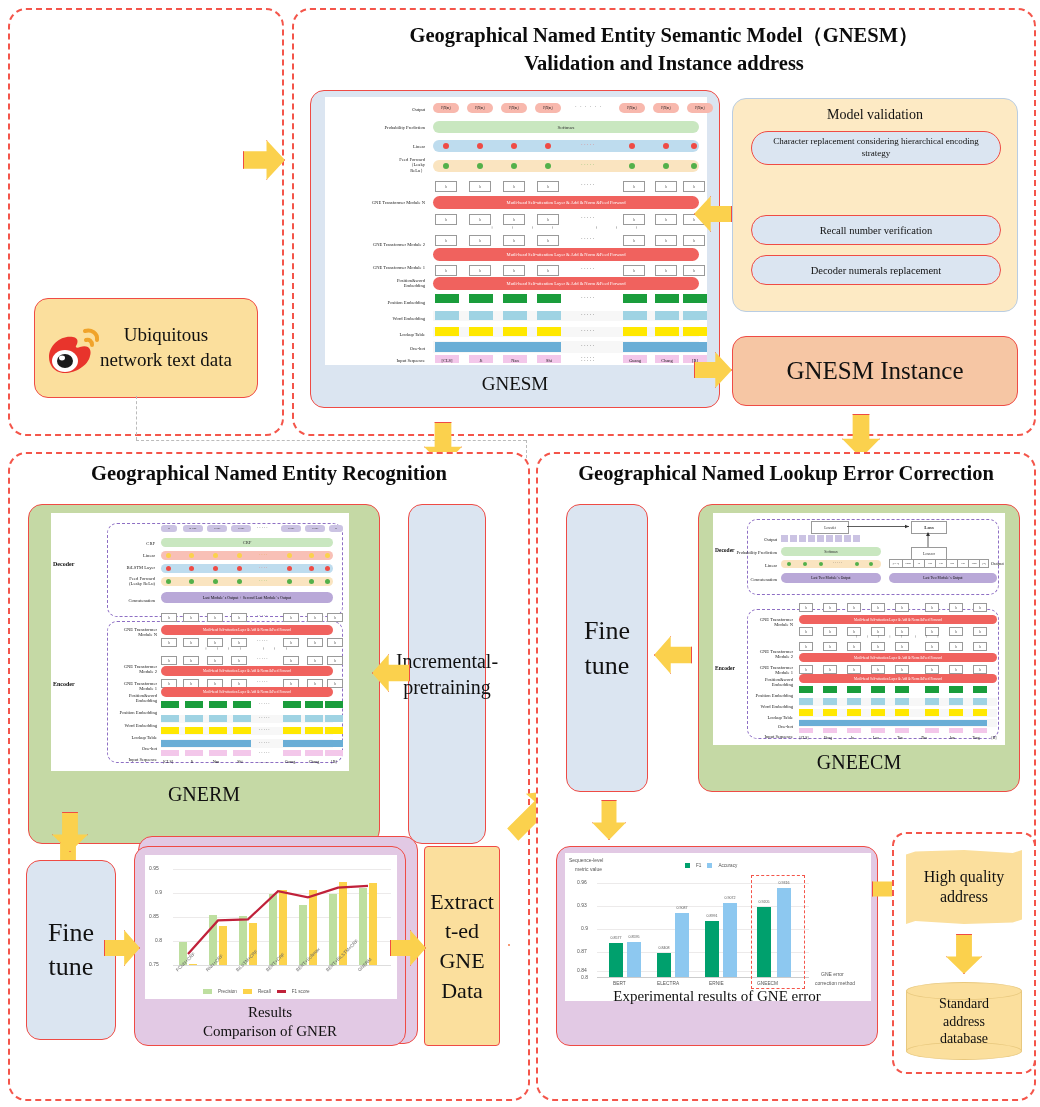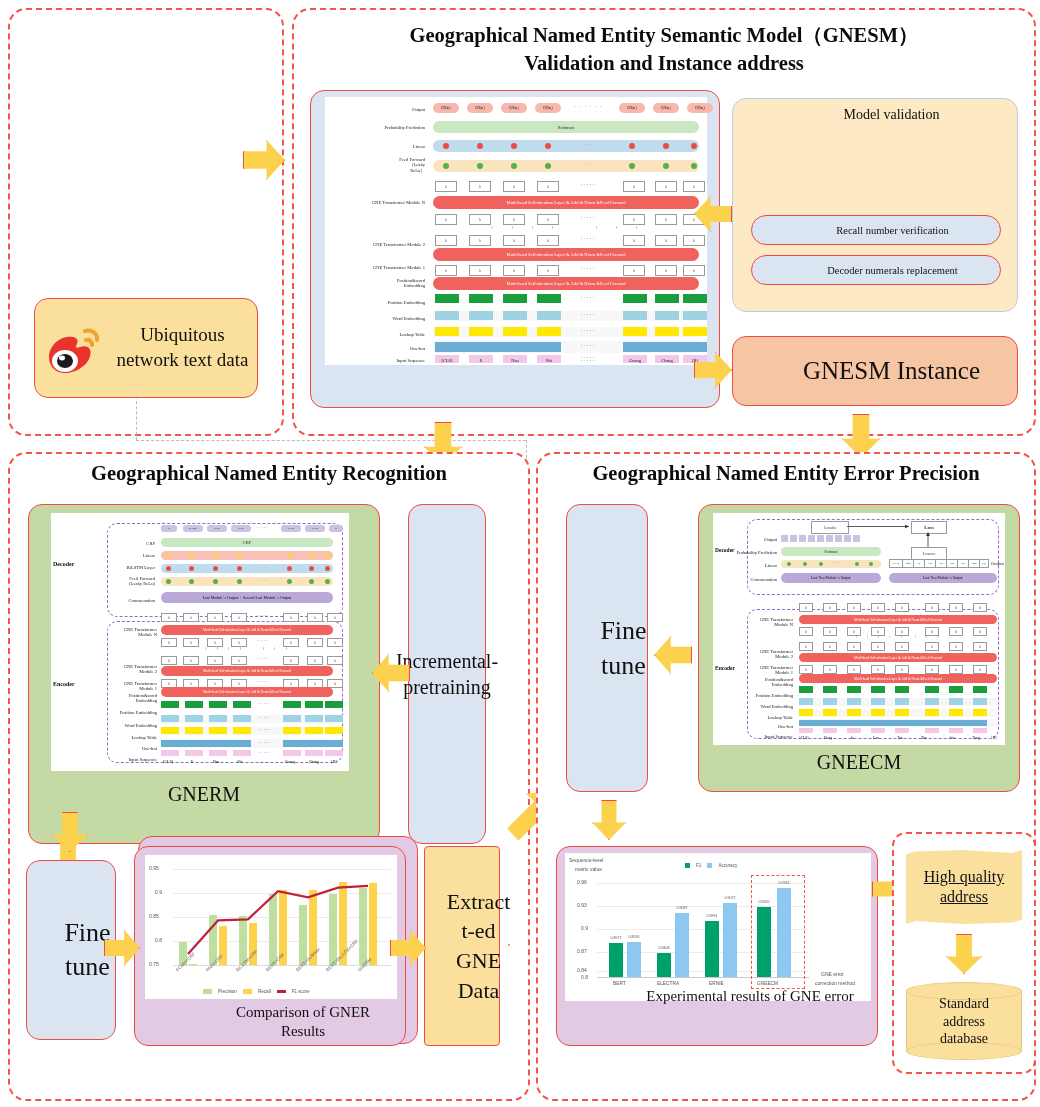--- a/index.html
+++ b/index.html
@@ -5,21 +5,21 @@
   html,body{margin:0;padding:0;background:#ffffff;}
   body{width:1040px;height:1107px;position:relative;
        font-family:"Liberation Serif", serif;color:#111;overflow:hidden;}
   .panel{position:absolute;border:2px dashed #f4554a;border-radius:18px;background:#fff;}
   .ptitle{position:absolute;width:100%;text-align:center;font-weight:bold;
           font-family:"Liberation Serif",serif;color:#0c0c0c;line-height:1.15;}
 
   
   .node{position:absolute;border:1.6px solid #ef4b45;border-radius:14px;
         display:flex;align-items:center;justify-content:center;text-align:center;
-        box-sizing:border-box;padding-left:33px;}
+        box-sizing:border-box;}
   .blue{background:#dbe5f1;}
   .green{background:#c5d9a5;}
   .purple{background:#e2c9e4;}
   .orange{background:#f6c6a4;}
   .yellow{background:#fbdf9d;}
   .cream{background:#fdeac4;}
 
   
   .cyl{position:absolute;}
   .cyl .body{position:absolute;left:0;right:0;top:13px;bottom:13px;background:#fbdf9d;
@@ -28,21 +28,21 @@
             background:#fbdf9d;border:1.2px solid #e8c87e;box-sizing:border-box;}
   .cyl .bot{position:absolute;left:0;right:0;bottom:0;height:26px;border-radius:50%;
             background:#fbdf9d;border:1.2px solid #e8c87e;box-sizing:border-box;}
   .cyl .lbl{position:absolute;left:0;right:0;top:50%;transform:translateY(-50%);
             text-align:center;z-index:3;}
 
   
   .wave{position:absolute;background:#fbdf9d;
         border-radius:0;display:flex;align-items:center;justify-content:center;
         text-align:center;
-        clip-path:polygon(0 6%,8% 2%,50% 0,92% 4%,100% 0,100% 94%,92% 98%,50% 100%,8% 96%,0 100%);text-decoration:underline;}
+        clip-path:polygon(0 6%,8% 2%,50% 0,92% 4%,100% 0,100% 94%,92% 98%,50% 100%,8% 96%,0 100%);}
 
   
   .arrow{position:absolute;background:#fbd14d;border:1.4px solid #ef4b45;box-sizing:border-box;}
   .ar-right{clip-path:polygon(0 28%,56% 28%,56% 0,100% 50%,56% 100%,56% 72%,0 72%);}
   .ar-left{clip-path:polygon(100% 28%,44% 28%,44% 0,0 50%,44% 100%,44% 72%,100% 72%);}
   .ar-down{clip-path:polygon(28% 0,72% 0,72% 56%,100% 56%,50% 100%,0 56%,28% 56%);}
   .ar-ne{clip-path:polygon(18% 62%,62% 18%,48% 6%,100% 0,94% 52%,80% 38%,36% 82%);}
 
   
   .archbox{position:absolute;background:#fff;box-sizing:border-box;}
@@ -256,24 +256,28 @@
         <div class="seqlbl" style="left:-2px;top:2px;width:32px;">[CLS]</div>
         <div class="seqlbl" style="left:32px;top:2px;width:32px;">Ji</div>
         <div class="seqlbl" style="left:66px;top:2px;width:32px;">Nan</div>
         <div class="seqlbl" style="left:100px;top:2px;width:32px;">Shi</div>
         <div style="position:absolute;left:148px;top:2px;font-size:5px;">· · · · ·</div>
         <div class="seqlbl" style="left:186px;top:2px;width:32px;">Guang</div>
         <div class="seqlbl" style="left:218px;top:2px;width:32px;">Chang</div>
         <div class="seqlbl" style="left:246px;top:2px;width:32px;">[B]</div>
       </div>
     </div>
+    <div style="position:absolute;left:0;right:0;top:282px;text-align:center;font-size:19px;">GNESM</div>
   </div>
 
   <div class="node cream" style="left:438px;top:88px;width:286px;height:214px;border:1.4px solid #b9cde3;display:block;">
     <div style="text-align:center;font-size:14px;margin-top:8px;">Model validation</div>
+    <div class="node blue" style="left:18px;top:32px;width:250px;height:34px;border-radius:17px;font-size:9px;line-height:1.3;padding:0 10px;">
+      <span>Character replacement considering hierarchical encoding strategy</span>
+    </div>
     <div class="node blue" style="left:18px;top:116px;width:250px;height:30px;border-radius:15px;font-size:10.5px;">
       <span>Recall number verification</span>
     </div>
     <div class="node blue" style="left:18px;top:156px;width:250px;height:30px;border-radius:15px;font-size:10.5px;">
       <span>Decoder numerals replacement</span>
     </div>
   </div>
 
   <div class="node orange" style="left:438px;top:326px;width:286px;height:70px;font-size:25px;">
     <span>GNESM Instance</span>
@@ -526,35 +530,35 @@
     <div class="legend" style="left:58px;top:134px;">
       <span class="sw" style="background:#bedfa0;"></span>
       <span>Precision</span>
       <span class="sw" style="background:#fcd34b;"></span>
       <span>Recall</span>
       <span class="sw" style="background:#c0213a;height:2.5px;"></span>
       <span>F1 score</span>
     </div>
   </div>
   <div class="caption" style="top:156px;">
+    <div>Results</div>
     <div>Comparison of GNER</div>
-    <div>Results</div>
   </div>
 </div>
 
 <div class="arrow ar-right" style="left:104px;top:930px;width:36px;height:36px;"></div>
 
 <div class="node yellow" style="left:424px;top:846px;width:76px;height:200px;font-size:22px;line-height:1.35;border-radius:4px;">
   <span>Extract t-ed GNE Data</span>
 </div>
 <div class="arrow ar-right" style="left:390px;top:930px;width:36px;height:36px;"></div>
 <div class="arrow ar-ne" style="left:496px;top:790px;width:62px;height:62px;"></div>
 
 <div class="panel" style="left:536px;top:452px;width:496px;height:645px;">
-  <div class="ptitle" style="top:8px;font-size:20.5px;">Geographical Named Entity Error Precision</div>
+  <div class="ptitle" style="top:8px;font-size:20.5px;">Geographical Named Lookup Error Correction</div>
 
   <div class="node blue" style="left:28px;top:50px;width:82px;height:288px;font-size:26px;line-height:1.35;">
     <span>Fine tune</span>
   </div>
   <div class="arrow ar-left" style="left:116px;top:182px;width:38px;height:38px;"></div>
 
   <div class="node green" style="left:160px;top:50px;width:322px;height:288px;display:block;">
     <div class="archbox" style="left:14px;top:8px;width:292px;height:232px;background:#fff;">
 
       <div style="position:absolute;left:34px;top:6px;width:250px;height:74px;border:1px dashed #8e6fc4;border-radius:10px;"></div>

